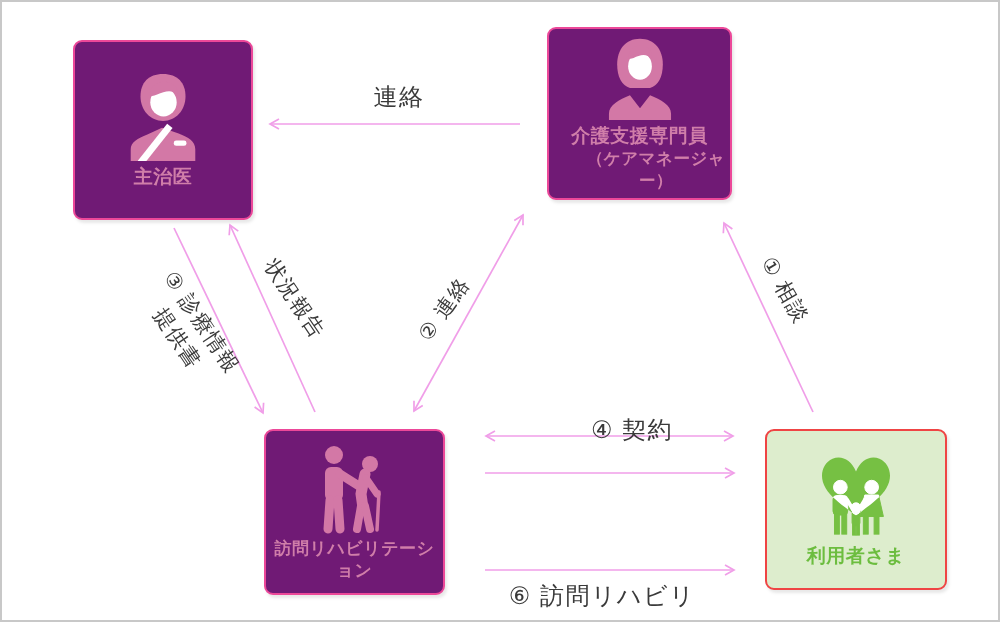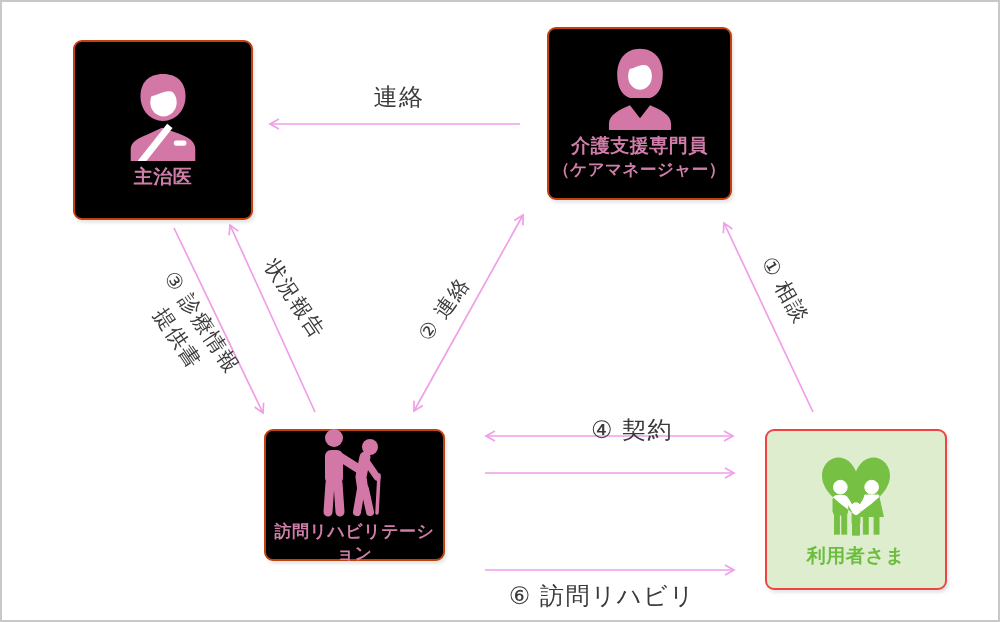--- a/index.html
+++ b/index.html
@@ -7,30 +7,30 @@
     position:relative;width:1000px;height:622px;
     background:#ffffff;border:2px solid #c8c8c8;box-sizing:border-box;
     font-family:"Liberation Sans","DejaVu Sans",sans-serif;
     overflow:hidden;
   }
   .node{
     position:absolute;border-radius:9px;box-sizing:border-box;
     display:flex;flex-direction:column;align-items:center;justify-content:center;
     box-shadow:2px 3px 3px rgba(130,130,130,0.18);
   }
-  .node.pink{background:#000000;border:2px solid #c2410c;}
+  .node.pink{background:#701a75;border:2px solid #ec4899;}
   .node.green{background:#ddedcd;border:2px solid #ef4444;}
   .node-label{
     font-weight:bold;text-align:center;line-height:1.3;margin-top:4px;
     letter-spacing:0.5px;
   }
   .pink .node-label{color:#d07ea9;}
   .green .node-label{color:#6cbd3f;}
   .lbl-main{font-size:19px;}
-  .lbl-sub{font-size:16.5px;}
+  .lbl-sub{font-size:16.5px;margin-left:33px;}
   .dk{
     position:absolute;color:#3a3a3a;font-size:24px;letter-spacing:1.5px;
     transform:translate(-50%,-50%);white-space:nowrap;text-align:center;
   }
   .dk.small{font-size:21px;}
   .rot{transform-origin:center center;}
   .two-line{line-height:29px;white-space:pre;}
   svg.overlay{position:absolute;left:0;top:0;pointer-events:none;}
   .icon-wrap{display:flex;align-items:center;justify-content:center;}
 </style>
@@ -79,21 +79,21 @@
         <path d="M40,3 C24,3 15,15 15,31 C15,45 20,54 29,57 L51,57 C60,54 65,45 65,31 C65,15 56,3 40,3 Z" fill="#d378a6"></path>
         <ellipse cx="40" cy="33" rx="13" ry="15" fill="#ffffff"></ellipse>
         <path d="M27,25 C28,13 36,9 44,11 C52,13 54,20 53,26 C47,18 40,21 33,24 C30,25 28,25 27,25 Z" fill="#d378a6"></path>
         <path d="M6,92 V85 C6,76 17,70 29,65 L40,79 L51,65 C63,70 74,76 74,85 V92 Z" fill="#d378a6"></path>
       </svg>
     </span>
     <div class="node-label lbl-main">介護支援専門員</div>
     <div class="node-label lbl-sub" style="margin-top:0;">（ケアマネージャー）</div>
   </div>
 
-  <div class="node pink" style="left:262px;top:427px;width:181px;height:132px;">
+  <div class="node pink" style="left:262px;top:427px;width:181px;height:166px;">
     <span class="icon-wrap">
       <svg width="98" height="92" viewBox="0 0 96 92">
         <g fill="#d378a6" stroke="#d378a6" stroke-linecap="round">
           <circle cx="27" cy="13" r="9" stroke="none"></circle>
           <rect x="18" y="25" width="18" height="34" rx="6" stroke="none"></rect>
           <line x1="33" y1="32" x2="52" y2="44" stroke-width="9"></line>
           <line x1="23" y1="58" x2="21" y2="87" stroke-width="9"></line>
           <line x1="31" y1="58" x2="33" y2="87" stroke-width="9"></line>
           <circle cx="63" cy="22" r="8" stroke="none"></circle>
           <path d="M58,32 L54,52 L56,66" fill="none" stroke-width="11"></path>

